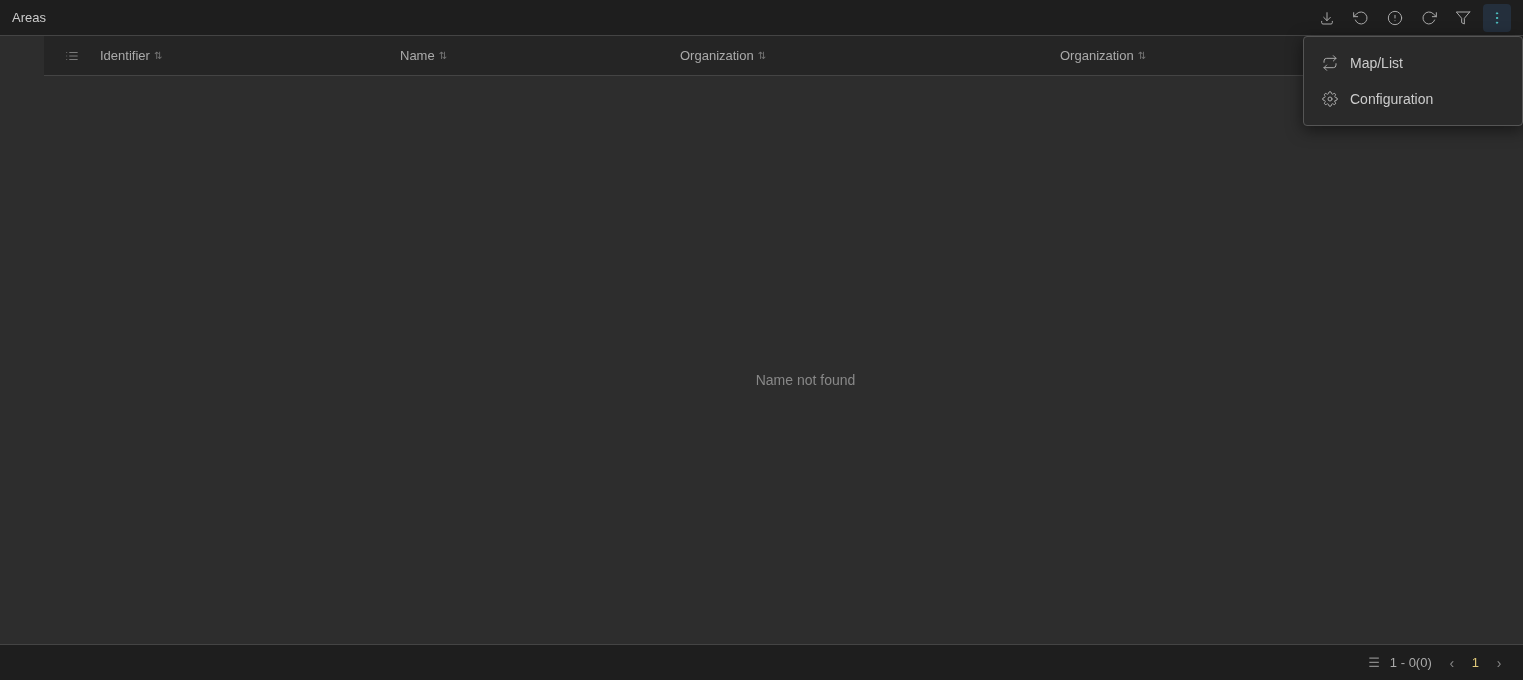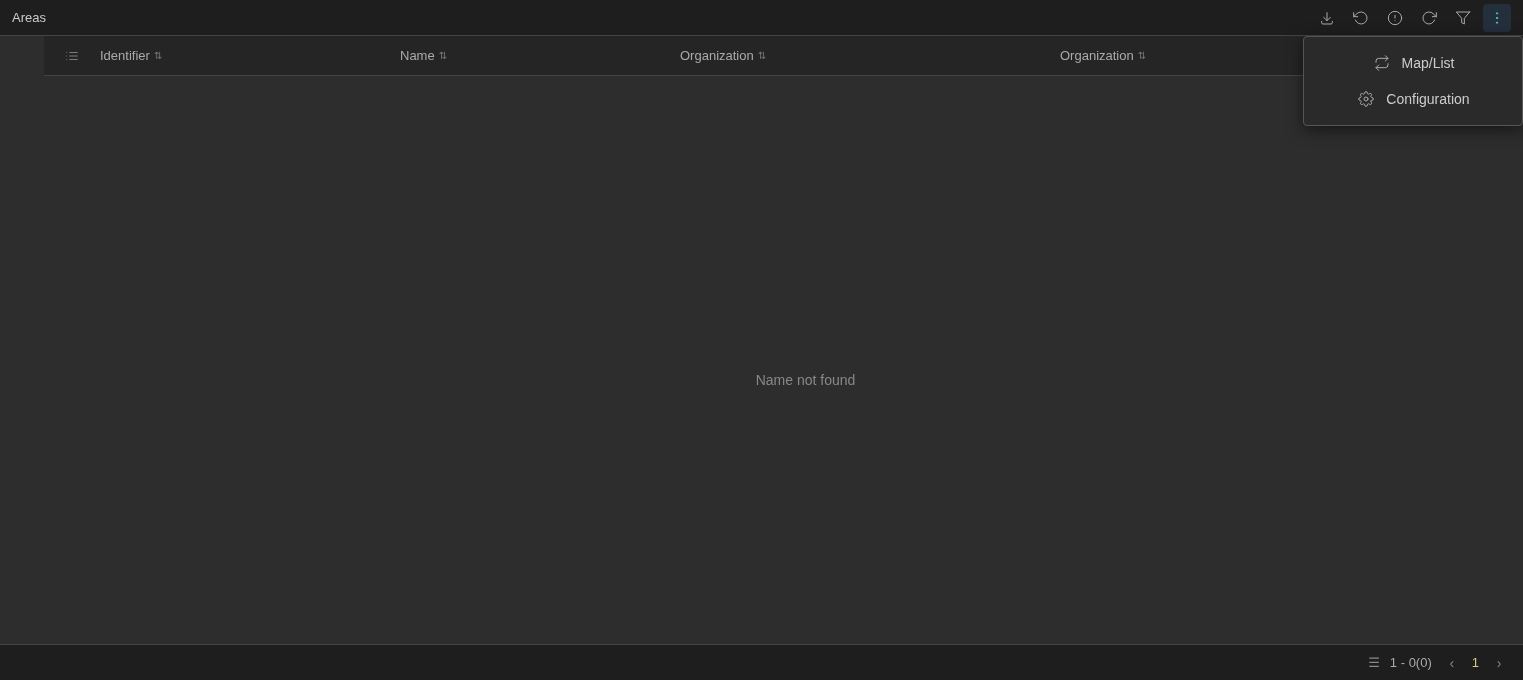--- a/index.html
+++ b/index.html
@@ -207,21 +207,20 @@
     }
 
     .dropdown-item {
       display: flex;
       align-items: center;
       gap: 10px;
       padding: 8px 16px;
       cursor: pointer;
       color: #cccccc;
       font-size: 14px;
-      justify-content: center;
     }
 
     .dropdown-icon {
       width: 20px;
       height: 20px;
       display: flex;
       align-items: center;
       justify-content: center;
       color: #aaaaaa;
       font-size: 16px;

